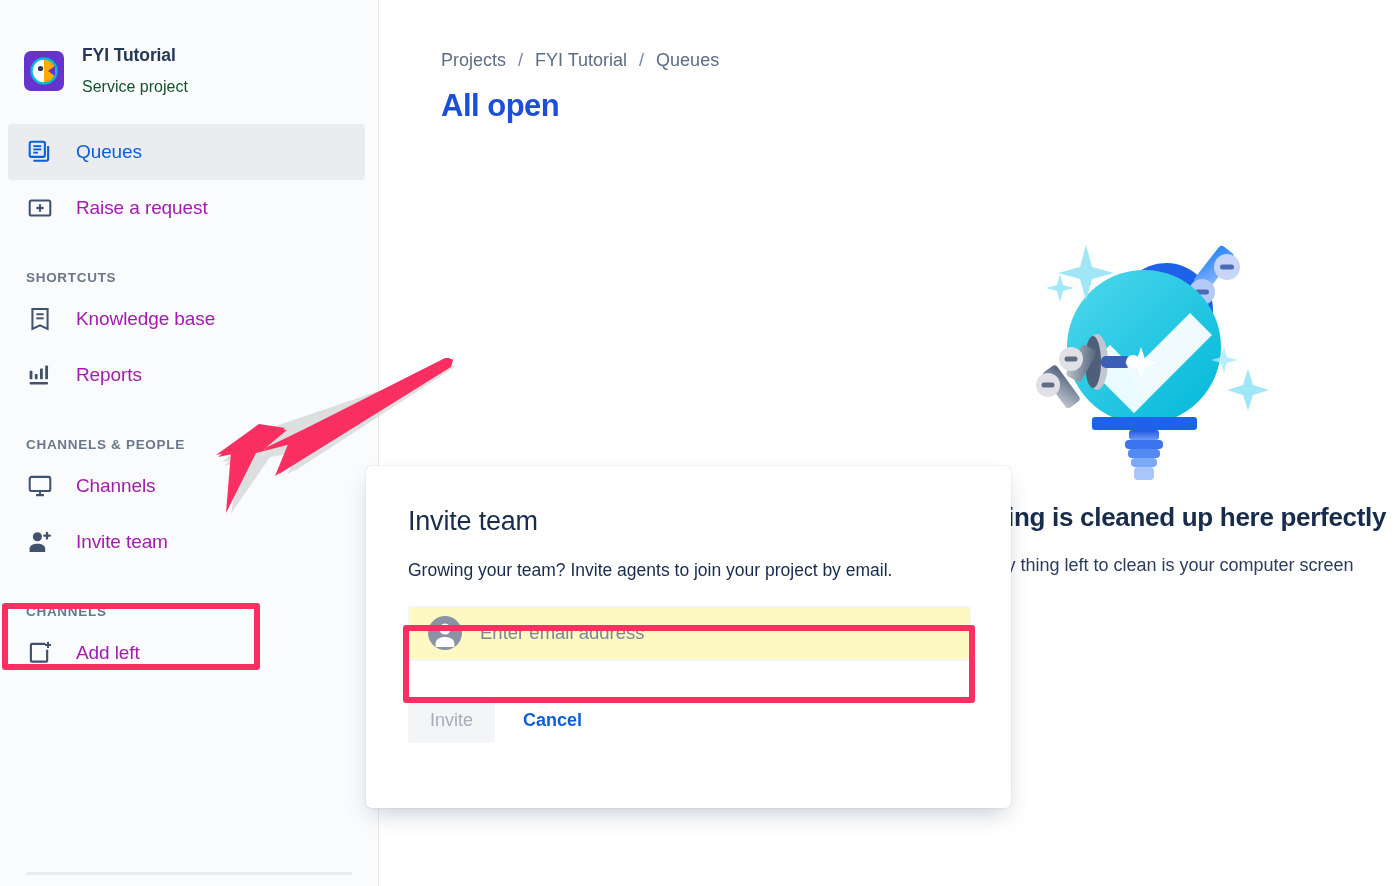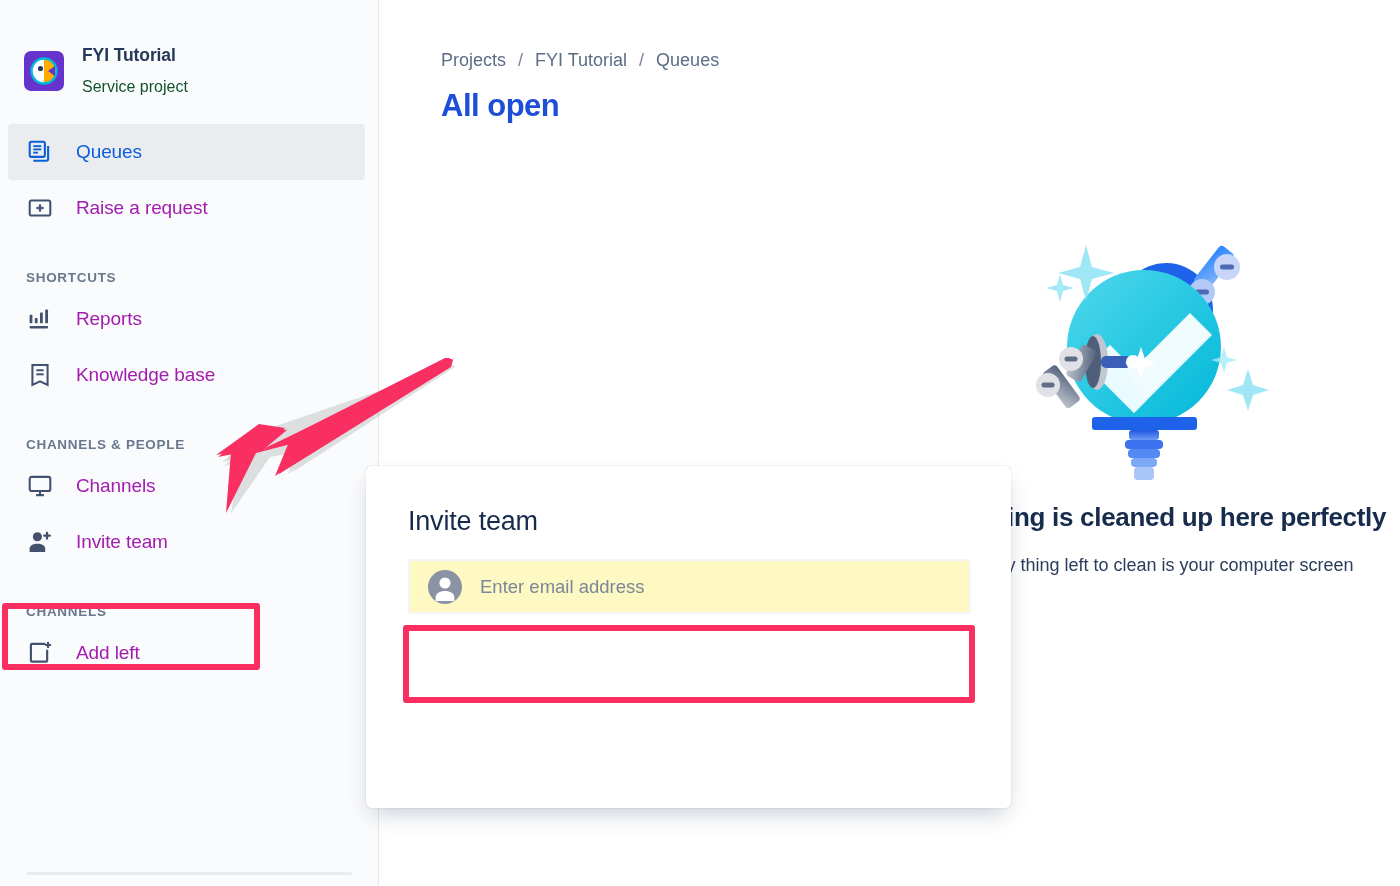--- a/index.html
+++ b/index.html
@@ -225,39 +225,39 @@
           </svg>
         </span>
         <span class="nav-label">Raise a request</span>
       </div>
     </div>
 
     <div class="section-label">SHORTCUTS</div>
     <div>
       <div class="nav-item">
         <span class="nav-icon">
+          <svg width="26" height="26" viewBox="0 0 24 24" fill="none" stroke="#42526e" stroke-width="1.9">
+            <path d="M5 2.8 h14 v18.4 l-7 -3.4 l-7 3.4 Z"></path>
+            <line x1="8.6" y1="7.6" x2="15.4" y2="7.6" stroke-width="1.8"></line>
+            <line x1="8.6" y1="11.4" x2="15.4" y2="11.4" stroke-width="1.8"></line>
+          </svg>
+        </span>
+        <span class="nav-label">Knowledge base</span>
+      </div>
+      <div class="nav-item">
+        <span class="nav-icon">
           <svg width="26" height="26" viewBox="0 0 24 24" fill="#42526e">
             <rect x="2.4" y="8" width="2.6" height="8" rx="0.7"></rect>
             <rect x="7.2" y="11" width="2.6" height="5" rx="0.7"></rect>
             <rect x="12" y="6" width="2.6" height="10" rx="0.7"></rect>
             <rect x="16.8" y="3.2" width="2.6" height="12.8" rx="0.7"></rect>
             <rect x="2.4" y="18.4" width="17" height="2.3" rx="0.8"></rect>
           </svg>
         </span>
         <span class="nav-label">Reports</span>
-      </div>
-      <div class="nav-item">
-        <span class="nav-icon">
-          <svg width="26" height="26" viewBox="0 0 24 24" fill="none" stroke="#42526e" stroke-width="1.9">
-            <path d="M5 2.8 h14 v18.4 l-7 -3.4 l-7 3.4 Z"></path>
-            <line x1="8.6" y1="7.6" x2="15.4" y2="7.6" stroke-width="1.8"></line>
-            <line x1="8.6" y1="11.4" x2="15.4" y2="11.4" stroke-width="1.8"></line>
-          </svg>
-        </span>
-        <span class="nav-label">Knowledge base</span>
       </div>
     </div>
 
     <div class="section-label">CHANNELS &amp; PEOPLE</div>
     <div>
       <div class="nav-item">
         <span class="nav-icon">
           <svg width="26" height="26" viewBox="0 0 24 24" fill="none" stroke="#42526e" stroke-width="1.9">
             <rect x="2.5" y="3.6" width="19" height="13" rx="1.7"></rect>
             <line x1="12" y1="16.6" x2="12" y2="20" stroke-width="1.9"></line>
@@ -367,30 +367,35 @@
         <rect x="116" y="221" width="26" height="9" rx="4" fill="#7ba9f6"></rect>
         <rect x="119" y="230" width="20" height="13" rx="4" fill="#a8c6f9"></rect>
       </svg>
       <div class="empty-heading">Everything is cleaned up here perfectly</div>
       <div class="empty-sub">The only thing left to clean is your computer screen</div>
     </div>
   </div>
 
   <div id="invite-dialog">
     <div class="dialog-title">Invite team</div>
+    <div class="dialog-desc">Growing your team? Invite agents to join your project by email.</div>
 
     <div class="email-field">
       <svg class="email-avatar" viewBox="0 0 34 34">
         <circle cx="17" cy="17" r="17" fill="#8993a4"></circle>
         <circle cx="17" cy="13" r="5.6" fill="#ffffff"></circle>
         <path d="M7.6 31 v-3.6 c0 -4 4.2 -6.4 9.4 -6.4 c5.2 0 9.4 2.4 9.4 6.4 V31 Z" fill="#ffffff"></path>
       </svg>
       <span class="email-placeholder">Enter email address</span>
     </div>
 
+    <div class="dialog-actions">
+      <button class="btn-invite">Invite</button>
+      <button class="btn-cancel">Cancel</button>
+    </div>
   </div>
 
   <div class="hl-box" id="hl-invite-team"></div>
   <div class="hl-box" id="hl-email-field"></div>
 
   <svg id="arrow-annotation" viewBox="0 0 250 170">
     <g transform="translate(3,4)" opacity="0.22">
       <path d="M237 5 L75 110 L92 88 L52 95 L14 150 L20 100 L6 104 L36 76 L58 78 L30 100 L232 0 Z" fill="#7a7a7a"></path>
       <path d="M237 3 L70 112 L79 84 L44 92 L13 152 L22 97 L4 100 L40 70 Z" fill="#7a7a7a"></path>
     </g>

